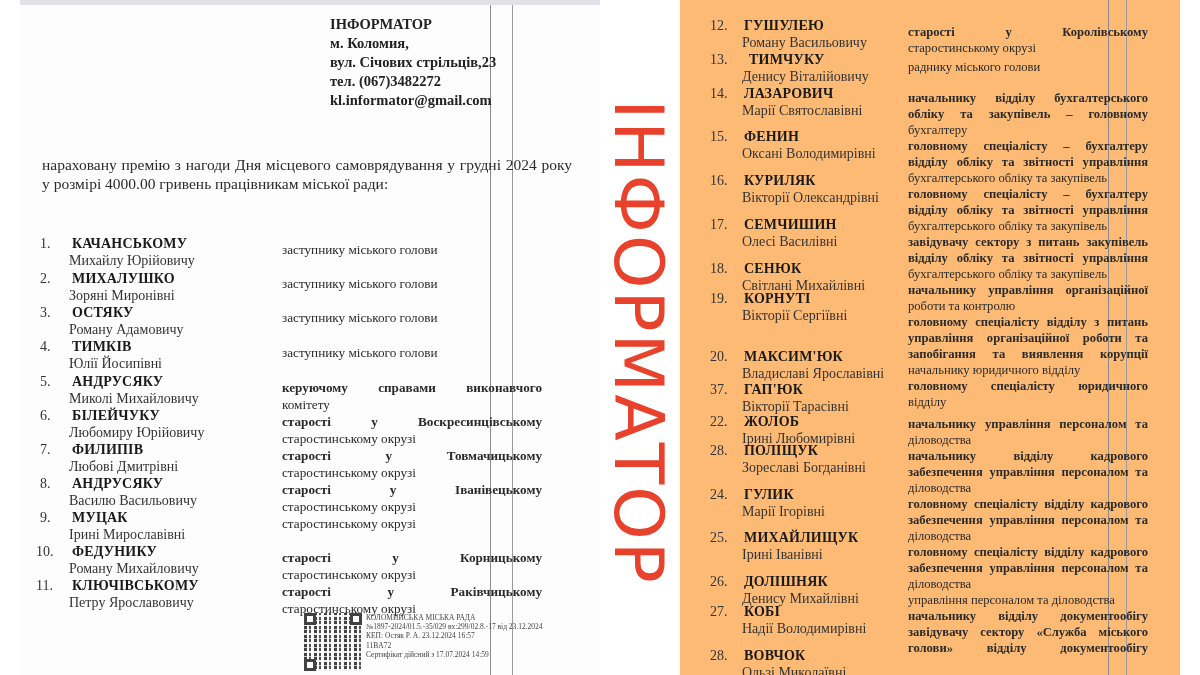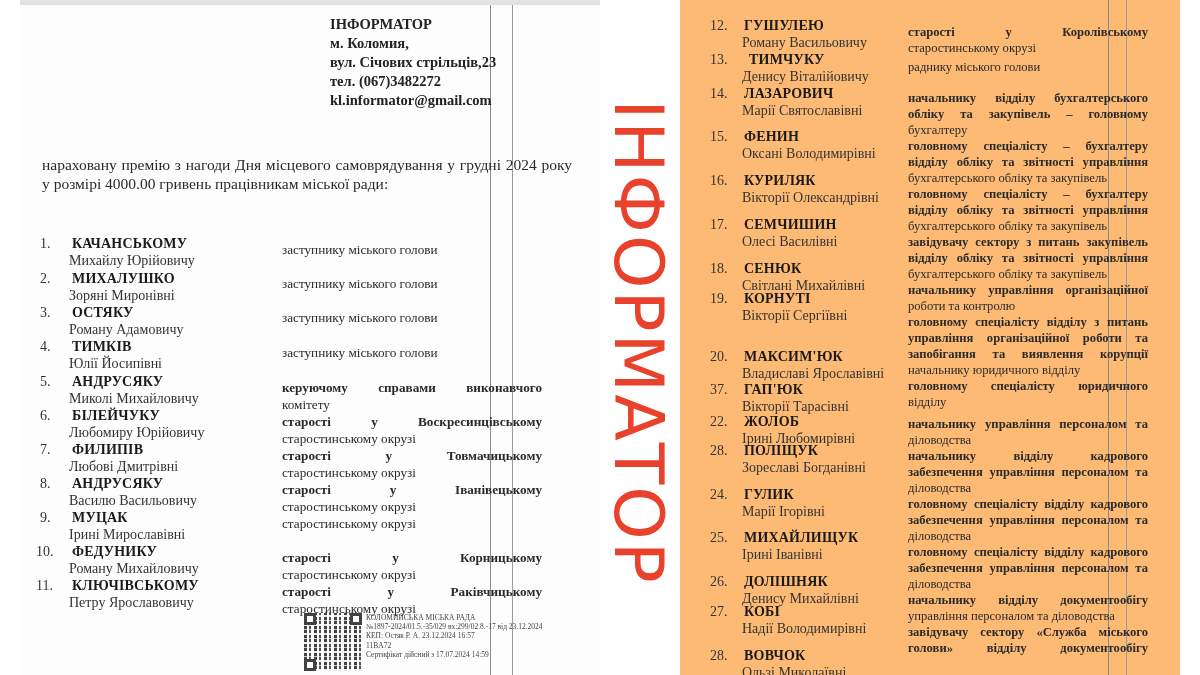--- a/index.html
+++ b/index.html
@@ -312,19 +312,19 @@
     <span class="line">діловодства</span>
     <span class="line j">начальнику відділу кадрового</span>
     <span class="line j">забезпечення управління персоналом та</span>
     <span class="line">діловодства</span>
     <span class="line j">головному спеціалісту відділу кадрового</span>
     <span class="line j">забезпечення управління персоналом та</span>
     <span class="line">діловодства</span>
     <span class="line j">головному спеціалісту відділу кадрового</span>
     <span class="line j">забезпечення управління персоналом та</span>
     <span class="line">діловодства</span>
+    <span class="line">управління персоналом та діловодства</span>
     <span class="line j">начальнику відділу документообігу</span>
-    <span class="line">управління персоналом та діловодства</span>
     <span class="line j">завідувачу сектору «Служба міського</span>
     <span class="line j">голови» відділу документообігу</span>
 
   </div>
 </div>
 
 </body></html>

